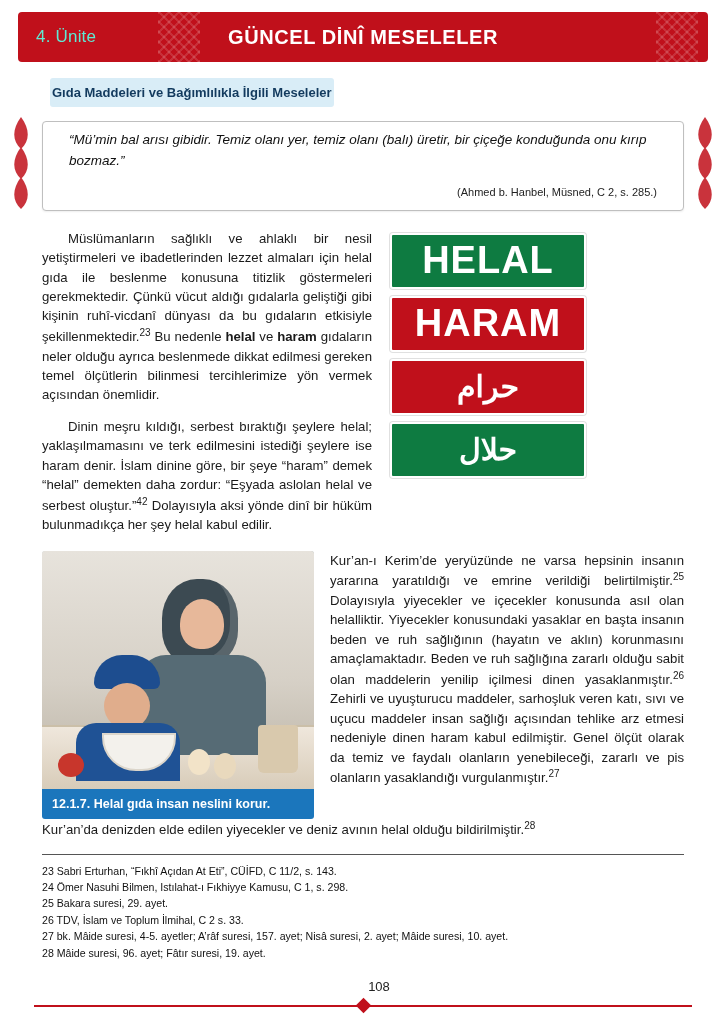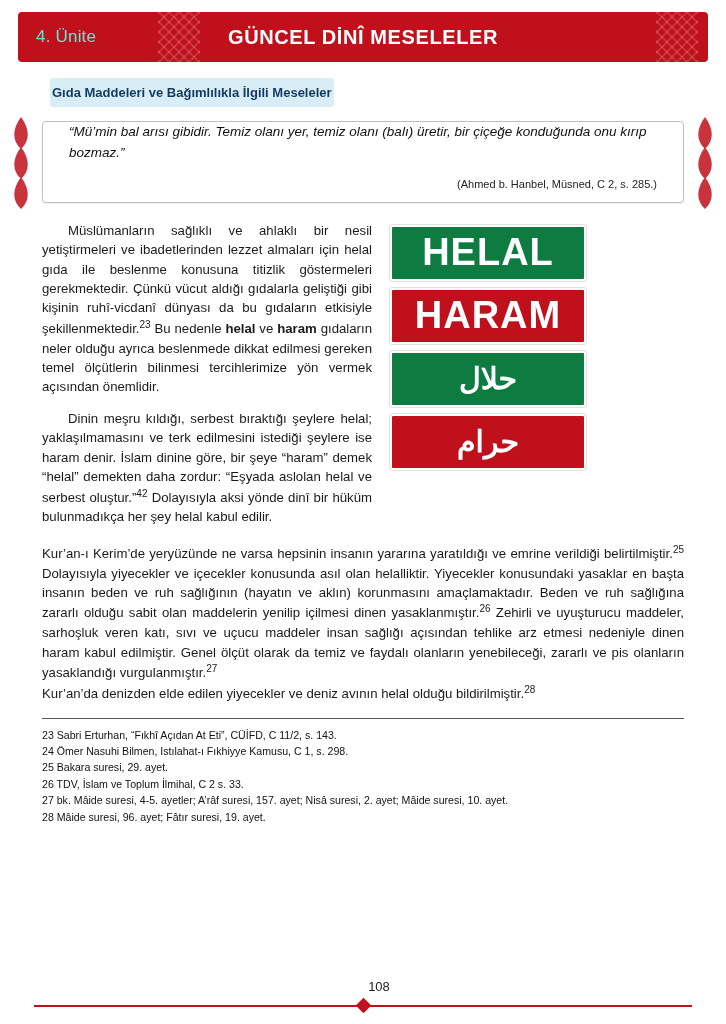--- a/index.html
+++ b/index.html
@@ -73,21 +73,21 @@
 
   
   .hadith-wrap {
     position: relative;
     margin: 14px 42px 0 42px;
   }
   .hadith-box {
     border: 1px solid #bfbfbf;
     border-radius: 4px;
     background: #ffffff;
-    padding: 0 26px 12px 26px;
+    padding: 8px 26px 12px 26px;
     box-shadow: 0 1px 2px rgba(0,0,0,.07);
   }
   .hadith-text {
     font-size: 13.5px;
     font-style: italic;
     line-height: 1.55;
     color: #111;
   }
   .hadith-source {
     margin-top: 14px;
@@ -313,27 +313,45 @@
 
 <div class="cols-1">
   <div class="col-text">
     <p><span>Müslümanların sağlıklı ve ahlaklı bir nesil yetiştirmeleri ve ibadetlerinden lezzet almaları için helal gıda ile beslenme konusuna titizlik göstermeleri gerekmektedir. Çünkü vücut aldığı gıdalarla geliştiği gibi kişinin ruhî-vicdanî dünyası da bu gıdaların etkisiyle şekillenmektedir.</span><sup>23</sup><span> Bu nedenle </span><b>helal</b><span> ve </span><b>haram</b><span> gıdaların neler olduğu ayrıca beslenmede dikkat edilmesi gereken temel ölçütlerin bilinmesi tercihlerimize yön vermek açısından önemlidir.</span></p>
     <p><span>Dinin meşru kıldığı, serbest bıraktığı şeylere helal; yaklaşılmamasını ve terk edilmesini istediği şeylere ise haram denir. İslam dinine göre,  bir şeye “haram” demek “helal” demekten daha zordur: “Eşyada aslolan helal ve serbest oluştur.”</span><sup>42</sup><span> Dolayısıyla aksi yönde dinî bir hüküm bulunmadıkça her şey helal kabul edilir.</span></p>
   </div>
 
   <div class="signs">
     <div class="sign sign-helal">HELAL</div>
     <div class="sign sign-haram">HARAM</div>
+    <div class="sign sign-haram-ar">حرام</div>
     <div class="sign sign-helal-ar">حلال</div>
-    <div class="sign sign-haram-ar">حرام</div>
   </div>
 </div>
 
 
 <div class="cols-2">
+  <div class="photo-block">
+    <div class="photo">
+      <div class="wall"></div>
+      <div class="counter"></div>
+      <div class="mom-head"></div>
+      <div class="mom-face"></div>
+      <div class="mom-body"></div>
+      <div class="kid-hat"></div>
+      <div class="kid-face"></div>
+      <div class="kid-body"></div>
+      <div class="bowl"></div>
+      <div class="tomato"></div>
+      <div class="egg"></div>
+      <div class="egg2"></div>
+      <div class="jar"></div>
+    </div>
+    <div class="photo-caption">12.1.7. Helal gıda insan neslini korur.</div>
+  </div>
 
   <div class="col-text-2">
     <span>Kur’an-ı Kerim’de yeryüzünde ne varsa hepsinin insanın yararına yaratıldığı ve emrine verildiği belirtilmiştir.</span><sup>25</sup><span> Dolayısıyla yiyecekler ve içecekler konusunda asıl olan helalliktir. Yiyecekler konusundaki yasaklar en başta insanın beden ve ruh sağlığının (hayatın ve aklın) korunmasını amaçlamaktadır. Beden ve ruh sağlığına zararlı olduğu sabit olan maddelerin yenilip içilmesi dinen yasaklanmıştır.</span><sup>26</sup><span> Zehirli ve uyuşturucu maddeler, sarhoşluk veren katı, sıvı ve uçucu maddeler insan sağlığı açısından tehlike arz etmesi nedeniyle dinen haram kabul edilmiştir. Genel ölçüt olarak da temiz ve faydalı olanların yenebileceği, zararlı ve pis olanların yasaklandığı vurgulanmıştır.</span><sup>27</sup>
   </div>
 </div>
 
 <div class="after-photo">
   <span> Kur’an’da denizden elde edilen yiyecekler ve deniz avının helal olduğu bildirilmiştir.</span><sup>28</sup>
 </div>
 

